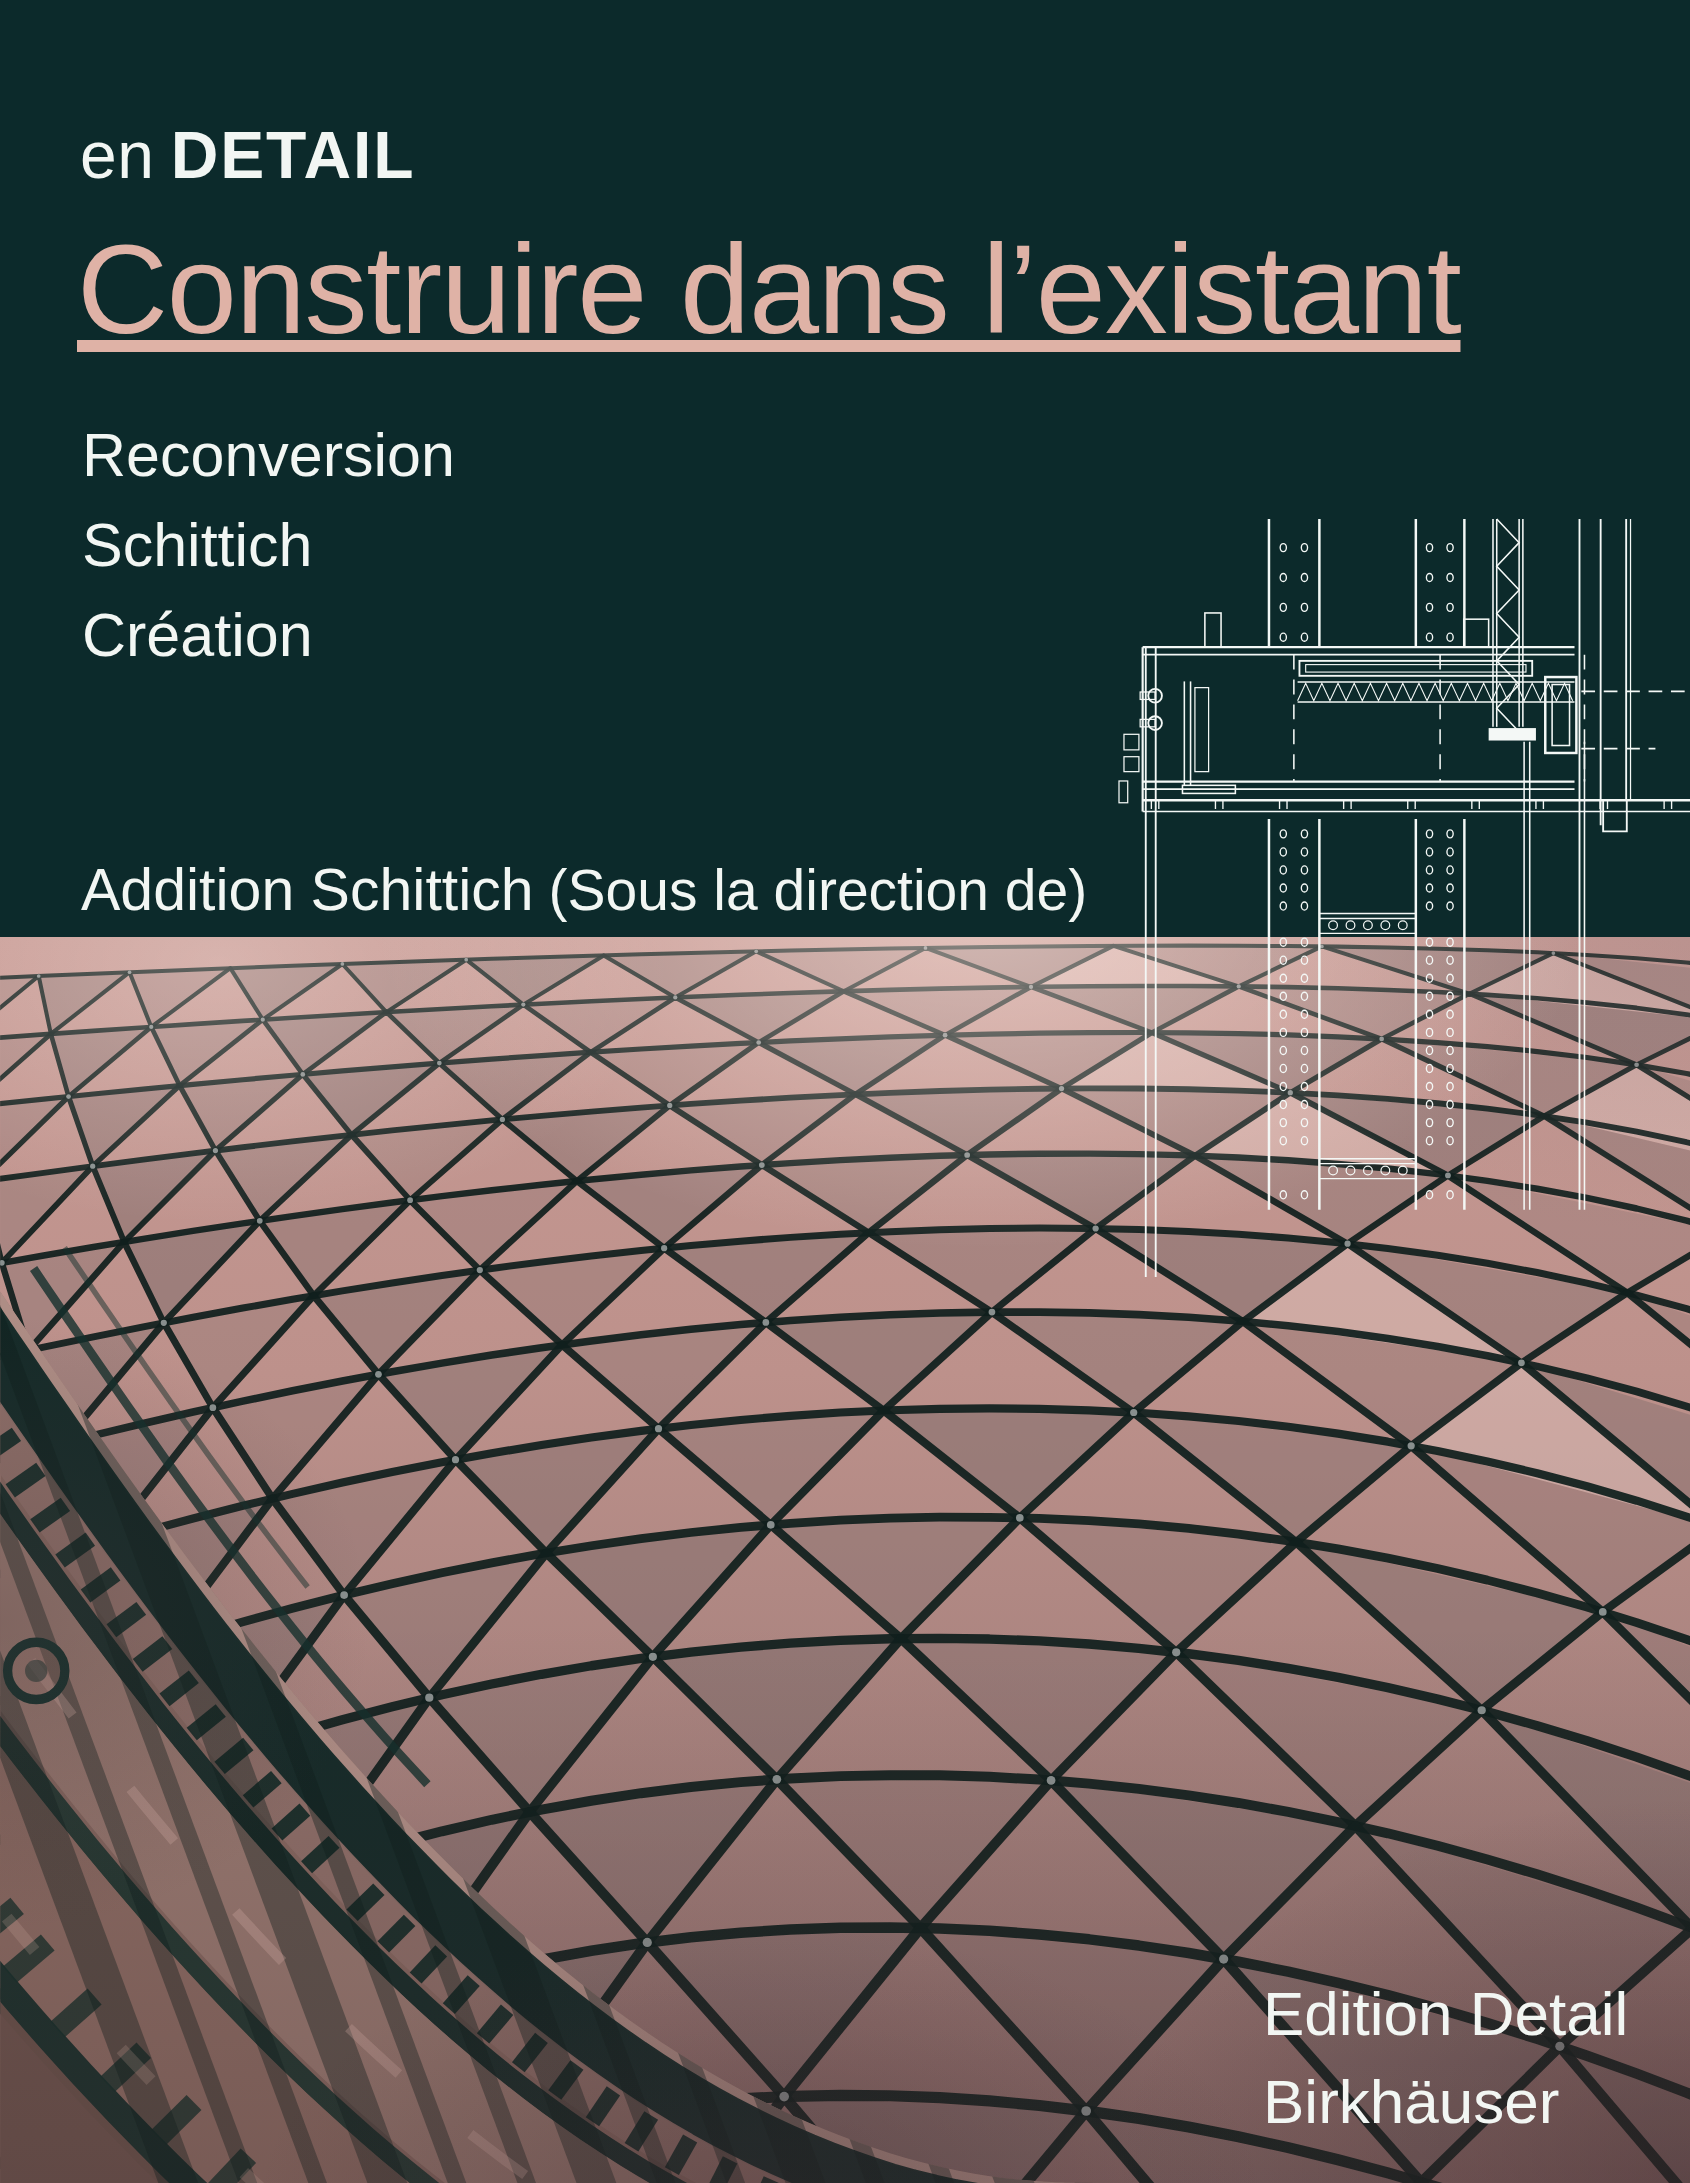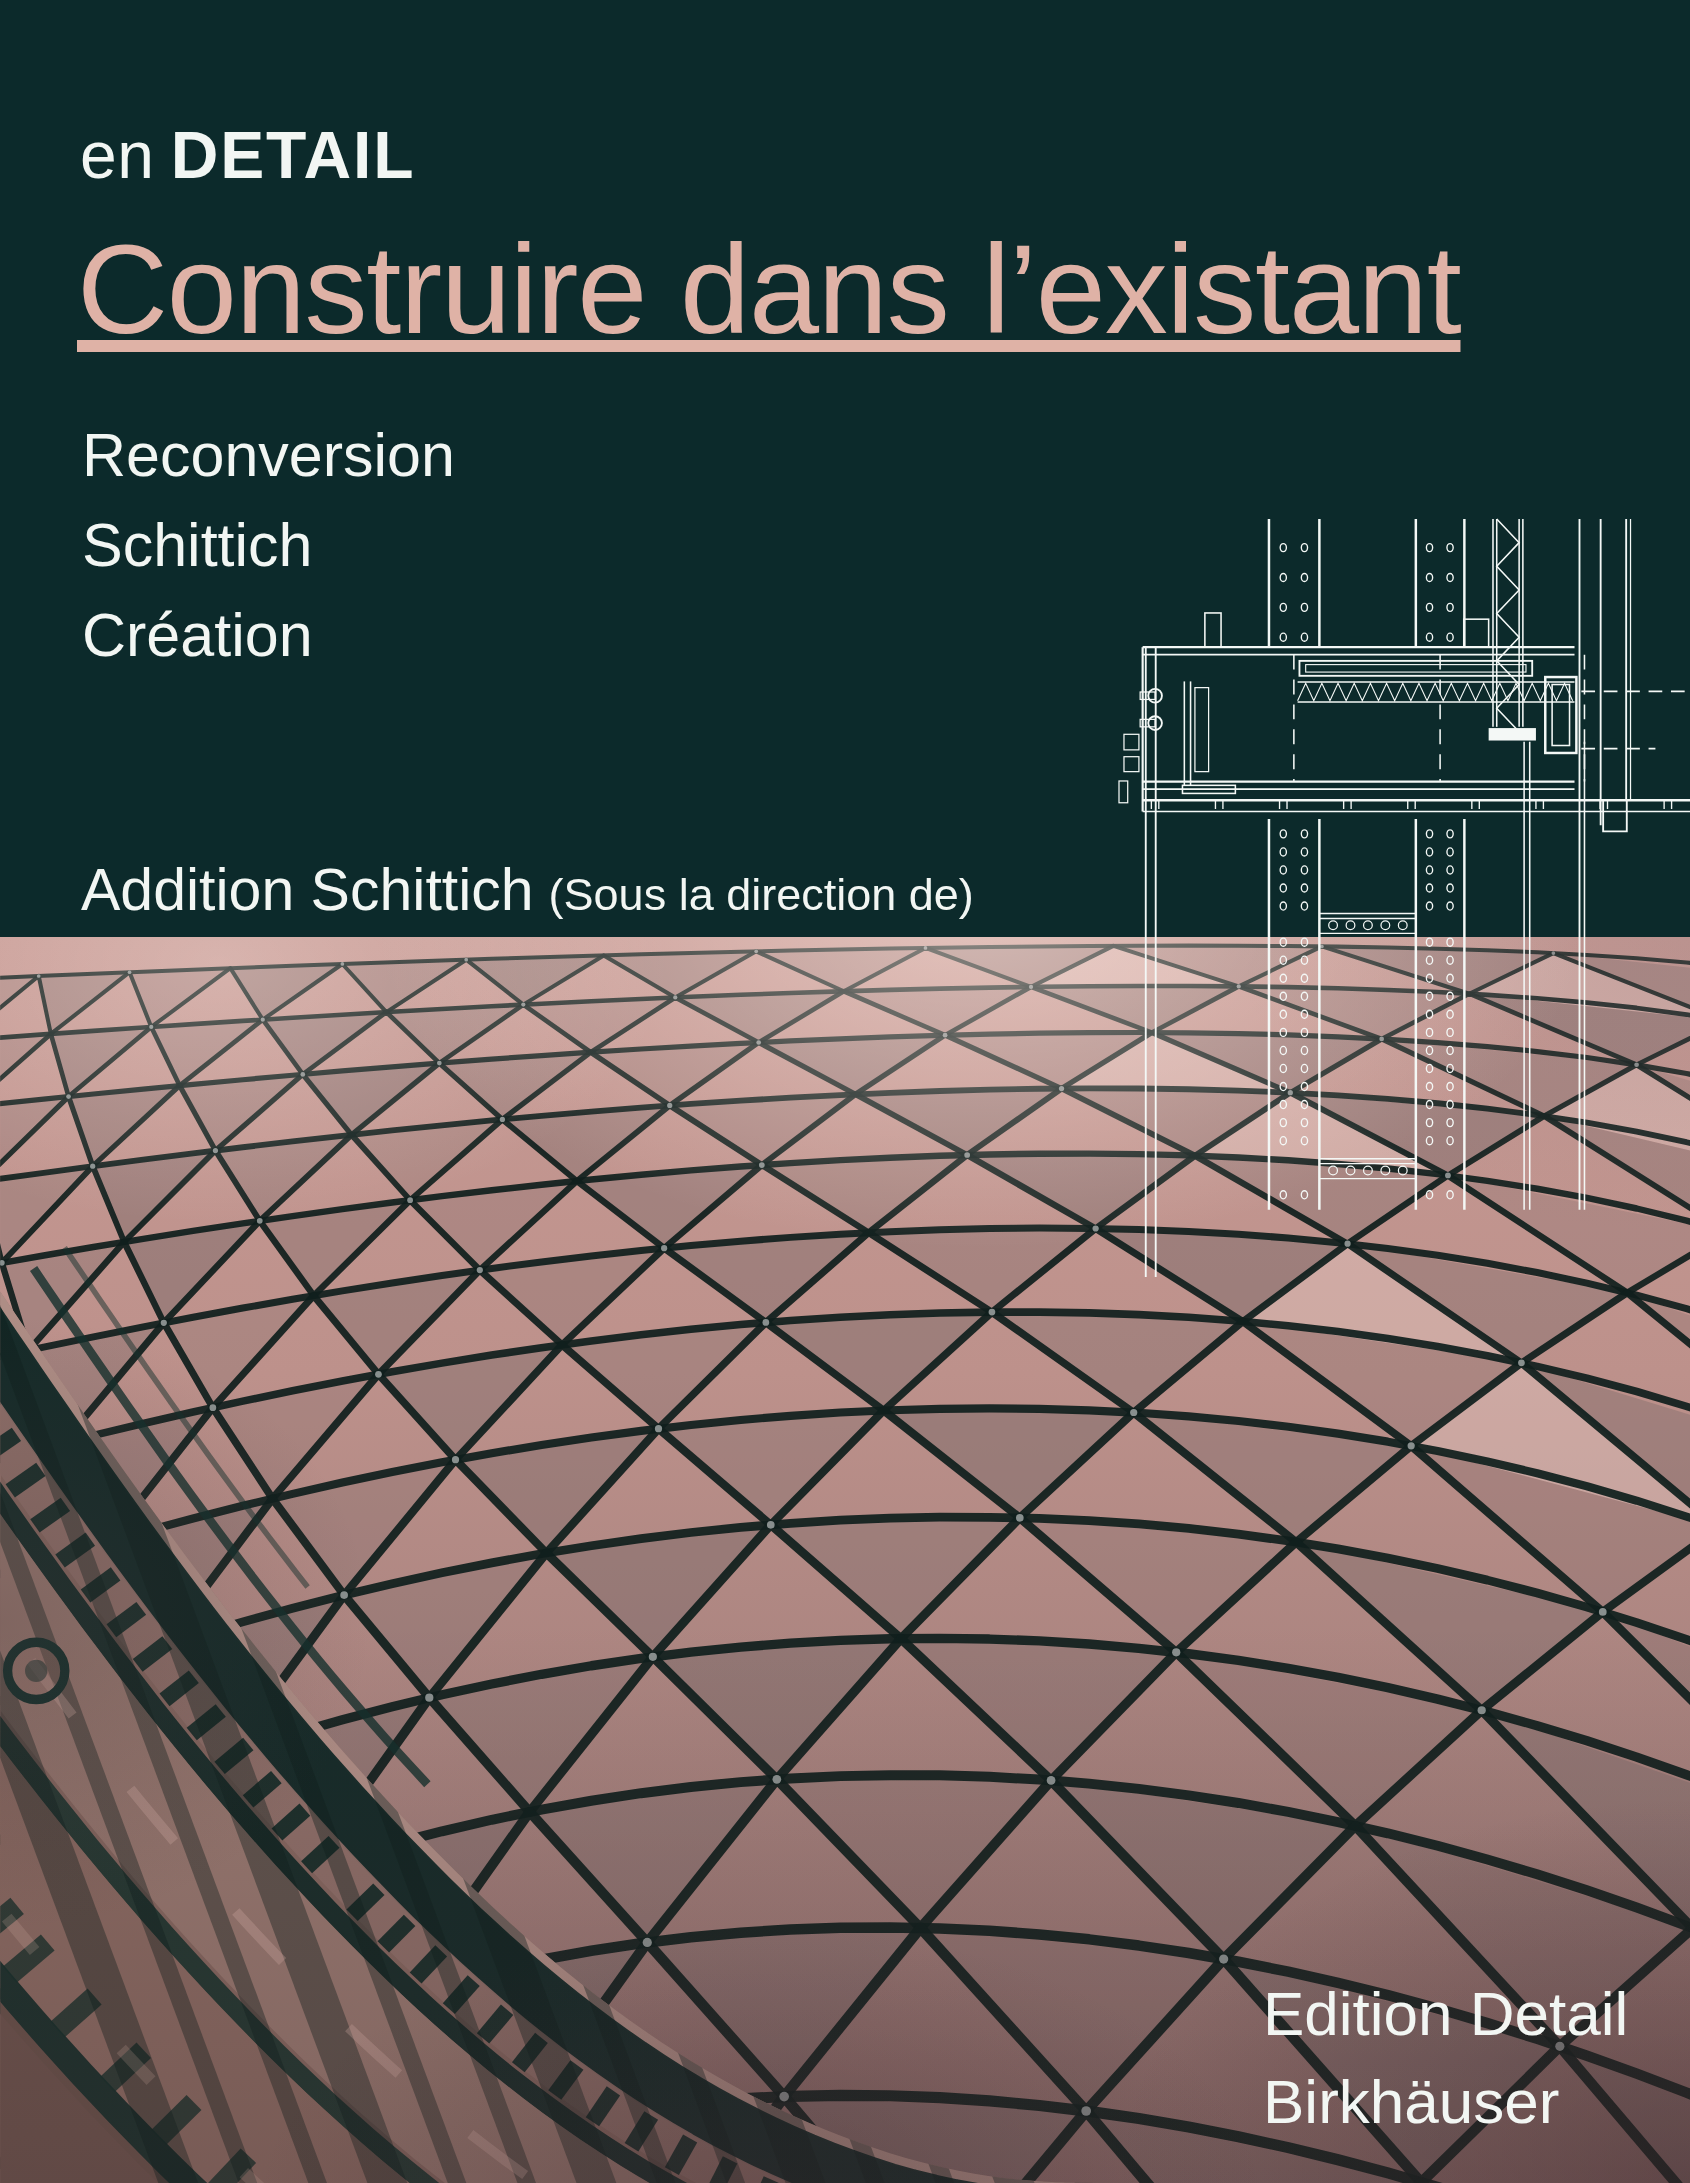--- a/index.html
+++ b/index.html
@@ -7,21 +7,21 @@
     position:relative; width:1691px; height:2183px; overflow:hidden;
     background:var(--background,#0c2a2b);
     font-family:"Liberation Sans","DejaVu Sans",sans-serif;
   }
   .brand{position:absolute; left:80px; top:122px; font-size:66px; color:var(--body-text,#f2f6f3); letter-spacing:0.6px; line-height:1;text-align:right;}
   .brand .b{font-weight:700; margin-left:16px; letter-spacing:1.9px;}
   .title{position:absolute; left:77px; top:227px; margin:0; font-weight:400;
     font-size:126px; letter-spacing:-1.2px; line-height:1; color:var(--title-text,#dfb2a6); white-space:nowrap;text-decoration:underline;}
   .subs{position:absolute; left:82px; top:410px; font-size:61px; line-height:90px; color:var(--body-text,#f2f6f3);}
   .author{position:absolute; left:81px; top:861px; line-height:1; color:var(--body-text,#f2f6f3); font-size:59px; white-space:nowrap;}
-  .author .role{font-size:45px; margin-left:15px;}
+  .author .role{font-size:57px; margin-left:15px;}
   .photo{position:absolute; left:0; top:937px; width:1691px; height:1247px;
     background:linear-gradient(180deg,#c append 0%);}
   
   .photo{background:linear-gradient(180deg,#c79a94 0%, #bd918b 35%, #a37f7b 70%, #8a6a68 100%);}
   .shade{position:absolute; left:0; top:937px; width:1691px; height:1247px; pointer-events:none;}
   .shade.s1{background:
     radial-gradient(60% 45% at 58% -2%, rgba(255,236,229,0.50), rgba(255,236,229,0) 60%),
     radial-gradient(38% 30% at 13% 2%, rgba(255,240,234,0.30), rgba(255,240,234,0) 70%),
     radial-gradient(45% 40% at 100% 0%, rgba(150,125,128,0.25), rgba(150,125,128,0) 60%);}
   .shade.s2{background:

